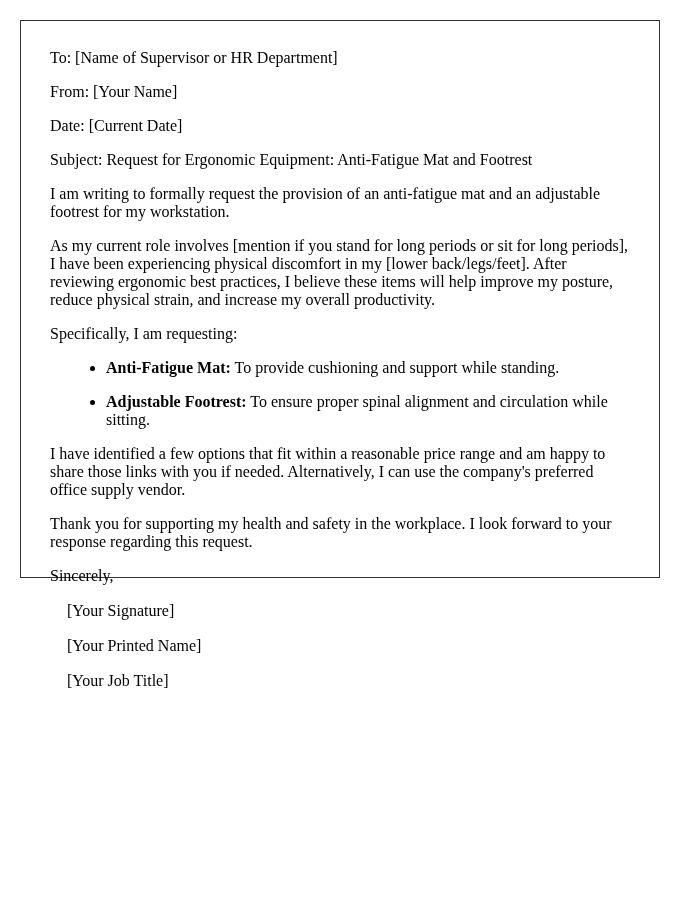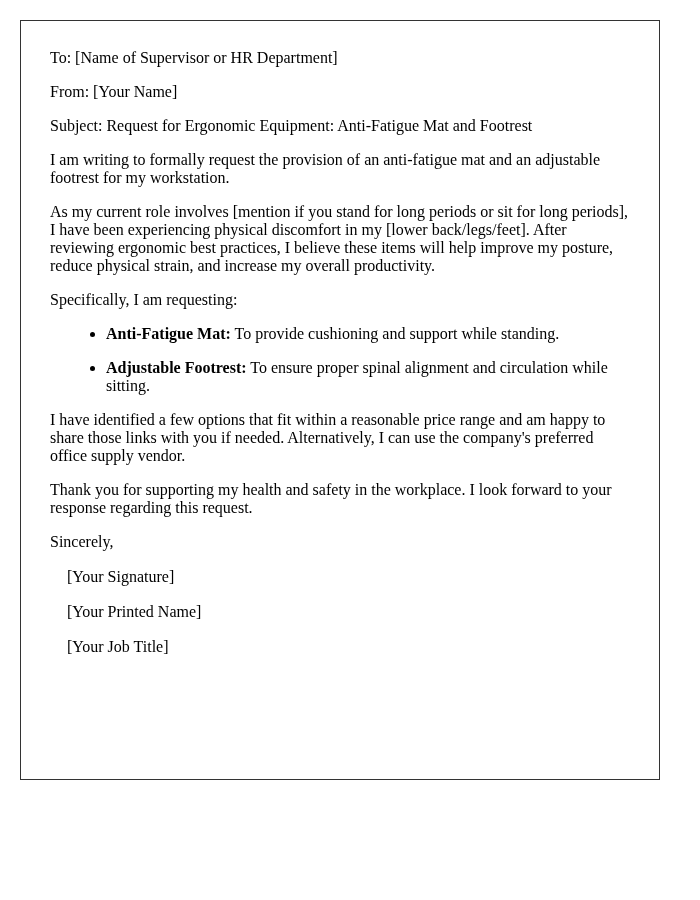--- a/index.html
+++ b/index.html
@@ -13,21 +13,21 @@
       position: relative;
       font-family: "Liberation Serif", "DejaVu Serif", serif;
       font-size: 16px;
       color: #000000;
     }
     .letter {
       position: absolute;
       left: 20px;
       top: 20px;
       width: 640px;
-      height: 760px;
+      height: 558px;
       border: 1px solid #333333;
       box-sizing: border-box;
       padding: 28px 29px 0 29px;
     }
     .letter p {
       margin: 0 0 16px 0;
       line-height: 18px;
     }
     .letter p.header-line {
       margin-bottom: 16px;
@@ -49,20 +49,21 @@
     .signature-block div {
       margin: 17px;
     }
   </style>
 </head>
 <body>
 
 <div class="letter">
   <p class="header-line">To: [Name of Supervisor or HR Department]</p>
   <p class="header-line">From: [Your Name]</p>
+  <p class="header-line">Date: [Current Date]</p>
   <p class="header-line">Subject: Request for Ergonomic Equipment: Anti-Fatigue Mat and Footrest</p>
 
   <p>I am writing to formally request the provision of an anti-fatigue mat and an adjustable footrest for my workstation.</p>
   <p>As my current role involves [mention if you stand for long periods or sit for long periods], I have been experiencing physical discomfort in my [lower back/legs/feet]. After reviewing ergonomic best practices, I believe these items will help improve my posture, reduce physical strain, and increase my overall productivity.</p>
   <p>Specifically, I am requesting:</p>
 
   <ul>
     <li>
       <b>Anti-Fatigue Mat:</b><span> To provide cushioning and support while standing.</span>
     </li>

